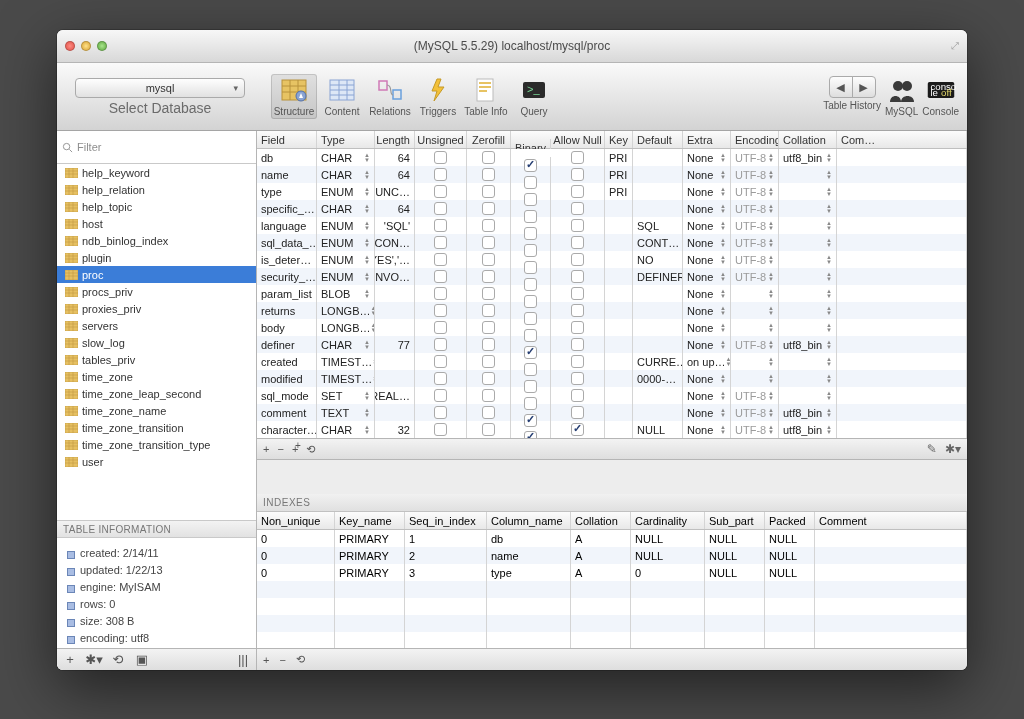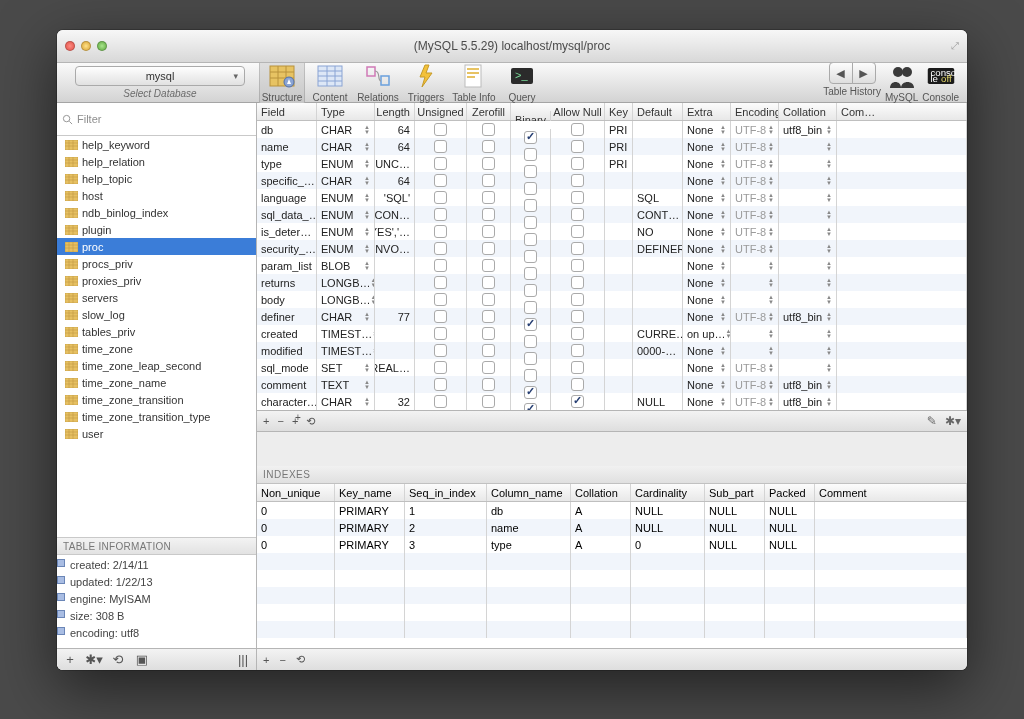--- a/index.html
+++ b/index.html
@@ -6,25 +6,25 @@
 html, body { height: 100%; background: #4a4a4a; }
 .window { position: relative; width: 910px; height: 640px; margin: 30px auto; background: #ededed; border-radius: 6px; box-shadow: 0 18px 60px rgba(0,0,0,.55), 0 0 0 1px rgba(0,0,0,.2); overflow: hidden; display: flex; flex-direction: column; }
 .titlebar { height: 22px; background: linear-gradient(#f7f7f7,#d8d8d8); border-bottom: 1px solid #b5b5b5; display: flex; align-items: center; padding: 16px 8px; position: relative; }
 .traffic { display: flex; gap: 6px; }
 .dot { width: 10px; height: 10px; border-radius: 50%; border: 1px solid rgba(0,0,0,.2); }
 .dot.close { background: radial-gradient(#ff8b82,#e0534a); }
 .dot.min   { background: radial-gradient(#ffe28b,#d9a332); }
 .dot.max   { background: radial-gradient(#a9e58c,#5fa840); }
 .title { position: absolute; left: 0; right: 0; text-align: center; color: #4b4b4b; font-size: 12px; pointer-events: none; }
 .fs-icon { margin-left: auto; color:#9a9a9a; font-size: 10px; }
-.toolbar { height: 40px; background: linear-gradient(#fafafa,#d3d3d3); border-bottom: 1px solid #a5a5a5; display: flex; align-items: center; padding: 4px 8px; gap: 4px; }
+.toolbar { height: 68px; background: linear-gradient(#fafafa,#d3d3d3); border-bottom: 1px solid #a5a5a5; display: flex; align-items: center; padding: 4px 8px; gap: 16px; }
 .left-tools { width: 190px; display: flex; flex-direction: column; align-items: center; gap: 2px; }
 .db-select { width: 170px; height: 20px; background: linear-gradient(#fefefe,#e1e1e1); border: 1px solid #aaa; border-radius: 4px; display: flex; align-items: center; justify-content: center; position: relative; font-size: 11px; color:#333; }
 .db-select::after { content: "▾"; position: absolute; right: 6px; font-size: 9px; color:#666; }
-.db-label { font-size: 10px; color:#6b6b6b;font-style:italic; }
+.db-label { font-size: 14px; color:#6b6b6b; }
 .tool-group { display: flex; gap: 2px; }
 .tool { width: 46px; display: flex; flex-direction: column; align-items: center; gap: 2px; padding: 2px 2px; border-radius: 3px; }
 .tool.selected { background: linear-gradient(#e0e0e0,#c6c6c6); box-shadow: inset 0 0 0 1px rgba(0,0,0,.13); }
 .tool-icon { width: 30px; height: 28px; display: flex; align-items: center; justify-content: center; }
 .tool-label { font-size: 10px; color:#555; white-space: nowrap; }
 .right-tools { margin-left: auto; display: flex; gap: 4px; align-items: flex-start; }
 .rt { display: flex; flex-direction: column; align-items: center; gap:2px; }
 .segmented { display: flex; }
 .seg-btn { width: 24px; height: 22px; background: linear-gradient(#fdfdfd,#dedede); border:1px solid #aaa; display:flex; align-items:center; justify-content:center; font-size:11px; color:#555; }
 .seg-btn.left { border-radius: 4px 0 0 4px; }
@@ -35,21 +35,21 @@
 .filter svg { width:11px;height:11px; }
 .filter-input { flex:1; font-size:11px; color:#8e8e8e; }
 .sb-list { flex:1; overflow:auto; }
 .sb-item { height:17px; display:flex; align-items:center; padding-left:8px; gap:4px; color:#333; white-space:nowrap; overflow:hidden; text-overflow:ellipsis; }
 .sb-item.selected { background:#3b7dd8; color:#fff; }
 .tbl-icon { width:13px; height:10px; }
 .tbl-icon .g { fill:#e6c062; stroke:#b8923c; stroke-width:.5; }
 .sb-item.selected .tbl-icon .g { fill:#e6c062; }
 .info-hdr { height:18px; background:linear-gradient(#f3f3f3,#e2e2e2); border-top:1px solid #c9c9c9; border-bottom:1px solid #c9c9c9; display:flex; align-items:center; padding-left:6px; font-size:10px; letter-spacing:.3px; color:#777; }
 .info-list { padding:4px 0; }
-.info-row { height:17px; display:flex; align-items:flex-start; gap:5px; color:#444; }
+.info-row { height:17px; display:flex; align-items:flex-end; padding-left:10px; gap:5px; color:#444; }
 .blue-sq { width:8px; height:8px; background:#a9bde3; border:1px solid #6b86b7; }
 .sb-foot { height:22px; border-top:1px solid #b5b5b5; background:linear-gradient(#f3f3f3,#dedede); display:flex; align-items:center; padding:0 4px; gap:6px; color:#555; }
 .sb-foot .btn { width:18px; height:16px; display:flex; align-items:center; justify-content:center; font-size:13px; color:#555; }
 .main { flex:1; display:flex; flex-direction:column; min-width:0; }
 .cols-hdr { height:18px; background:linear-gradient(#fcfcfc,#e8e8e8); border-bottom:1px solid #bfbfbf; display:flex; }
 .cols-hdr > div, .crow > div { border-right:1px solid #d4d4d4; height:100%; display:flex; align-items:center; padding:0 4px; overflow:hidden; text-overflow:ellipsis; white-space:nowrap; }
 .cols-hdr > div { color:#333; font-size:11px; }
 .cols-body { flex:0 0 auto; overflow:auto; }
 .crow { display:flex; height:17px; }
 .crow.odd { background:#fff; }
@@ -399,20 +399,24 @@
           <div class="info-row">
             <span class="blue-sq"></span>
             <span>updated: 1/22/13</span>
           </div>
           <div class="info-row">
             <span class="blue-sq"></span>
             <span>engine: MyISAM</span>
           </div>
           <div class="info-row">
             <span class="blue-sq"></span>
+            <span>rows: 0</span>
+          </div>
+          <div class="info-row">
+            <span class="blue-sq"></span>
             <span>size: 308 B</span>
           </div>
           <div class="info-row">
             <span class="blue-sq"></span>
             <span>encoding: utf8</span>
           </div>
         </div>
       <div class="sb-foot">
         <div class="btn">+</div>
         <div class="btn">✱▾</div>

